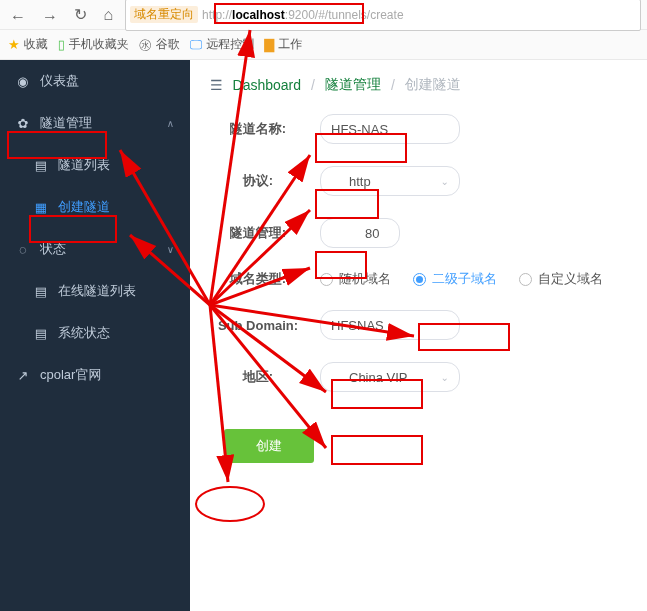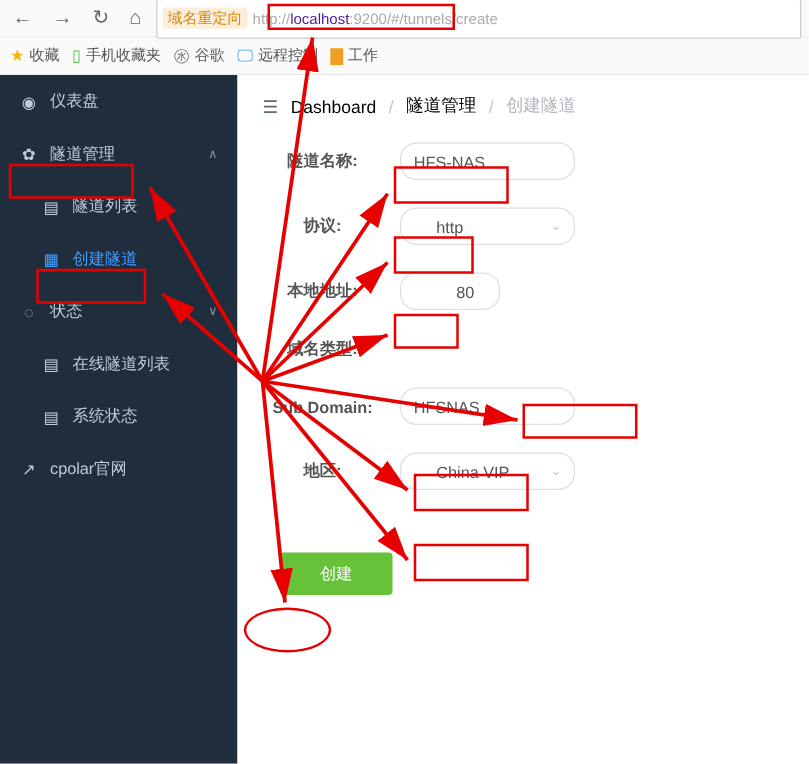--- a/index.html
+++ b/index.html
@@ -4,58 +4,58 @@
 <style>
   * { box-sizing: border-box; margin: 0; padding: 0; font-family: "Microsoft YaHei", Arial, sans-serif; }
   body { width: 647px; height: 611px; background: #fff; overflow: hidden; position: relative; }
 
   
   .browser-bar { height: 30px; display: flex; align-items: center; padding: 0 6px; gap: 8px; background: #fafafa; border-bottom: 1px solid #e9e9e9; }
   .nav-btn { font-size: 16px; color: #666; cursor: pointer; padding: 2px 4px; line-height: 1; }
   .addr-wrap { flex: 1; height: 32px; border: 1px solid #ccc; border-radius: 2px; display: flex; align-items: center; padding: 0 4px; font-size: 12px; background: #fff; }
   .addr-redirect { color: #d78a00; background: #fceedb; border-radius: 2px; padding: 0 4px; margin-right: 4px; }
   .addr-url { color: #aaa; }
-  .addr-url b { color: #4c1d95; font-weight: 400; }
+  .addr-url b { color: #000000; font-weight: 700; }
 
   .bookmarks-bar { height: 30px; display: flex; align-items: center; padding: 0 8px; gap: 10px; font-size: 12px; color: #555; border-bottom: 1px solid #e9e9e9; background: #fafafa; }
   .bm { display: inline-flex; align-items: center; gap: 4px; cursor: pointer; }
   .bm .ico { font-size: 13px; }
   .star { color: #f7b500; }
 
   
   .app { display: flex; height: calc(611px - 60px); }
   .sidebar { width: 190px; background: #1f2d3d; color: #bfcbd9; display: flex; flex-direction: column; font-size: 13px; }
   .menu-item { display: flex; align-items: center; gap: 10px; padding: 12px 16px; cursor: pointer; }
   .menu-item.sub { padding-left: 34px; }
   .menu-item.active { color: #409eff; }
   .menu-item .chev { margin-left: auto; font-size: 10px; color: #8492a6; }
   .mi-ico { width: 14px; display: inline-flex; justify-content: center; font-size: 13px; }
 
   .main { flex: 1; background: #fff; padding: 16px 20px; position: relative; }
   .crumb-row { display: flex; align-items: center; gap: 10px; font-size: 14px; color: #5a6a7a; margin-bottom: 20px; }
   .crumb-sep { color: #c0c4cc; }
   .crumb-cur { color: #b0b7bf; }
-  .crumb-link { color: #000000; cursor: pointer; }
+  .crumb-link { color: #15803d; cursor: pointer; }
 
   .form-row { display: flex; align-items: center; margin-bottom: 22px; }
   .form-label { width: 110px; text-align: center; padding-right: 14px; font-size: 13px; color: #555; font-weight: 600; }
   .input, .select { height: 30px; border: 1px solid #dcdfe6; border-radius: 13px; padding: 0 10px; font-size: 13px; color: #555; display: flex; align-items: center; background: #fff; }
   .input.w140 { width: 140px; }
   .input.w80 { width: 80px; padding-left: 44px; }
   .select { width: 140px; justify-content: space-between; cursor: pointer; padding-left: 28px; }
   .select .arrow { color: #c0c4cc; font-size: 10px; }
 
   .radio-group { display: flex; align-items: center; gap: 22px; font-size: 13px; }
   .radio { display: flex; align-items: center; gap: 6px; cursor: pointer; color: #555; }
   .radio .dot { width: 13px; height: 13px; border: 1px solid #bbb; border-radius: 50%; display: inline-flex; align-items: center; justify-content: center; background: #fff; }
   .radio.checked { color: #409eff; }
   .radio.checked .dot { border-color: #409eff; }
   .radio.checked .dot::after { content: ""; width: 7px; height: 7px; border-radius: 50%; background: #409eff; display: block; }
 
-  .submit-btn { margin-left: 14px; margin-top: 28px; background: #67c23a; color: #fff; border: none; padding: 8px 32px; font-size: 13px; border-radius: 3px; cursor: pointer; }
+  .submit-btn { margin-left: 14px; margin-top: 15px; background: #67c23a; color: #fff; border: none; padding: 8px 32px; font-size: 13px; border-radius: 3px; cursor: pointer; }
   .redbox { border: 2px solid #e60000; position: absolute; pointer-events: none; }
   .redcircle { border: 2px solid #e60000; border-radius: 50%; position: absolute; pointer-events: none; }
   svg.arrows { position: absolute; left: 0; top: 0; width: 647px; height: 611px; pointer-events: none; }
 </style>
 </head>
 <body>
 
 <div class="browser-bar">
   <span class="nav-btn">←</span>
   <span class="nav-btn">→</span>
@@ -149,28 +149,42 @@
 
     <div class="form-row">
       <div class="form-label">协议:</div>
       <div class="select">
         <span>http</span>
           <span class="arrow">⌄</span>
       </div>
     </div>
 
     <div class="form-row">
-      <div class="form-label">本地地址:</div>
+      <div class="form-label">隧道管理:</div>
       <div class="input w80">
           <span>80</span>
         </div>
     </div>
 
     <div class="form-row">
       <div class="form-label">域名类型:</div>
+      <div class="radio-group">
+        <label class="radio">
+            <span class="dot"></span>
+            <span>随机域名</span>
+          </label>
+        <label class="radio checked">
+            <span class="dot"></span>
+            <span>二级子域名</span>
+          </label>
+        <label class="radio">
+            <span class="dot"></span>
+            <span>自定义域名</span>
+          </label>
+      </div>
     </div>
 
     <div class="form-row">
       <div class="form-label">Sub Domain:</div>
       <div class="input w140">
           <span>HFSNAS</span>
         </div>
     </div>
 
     <div class="form-row">

